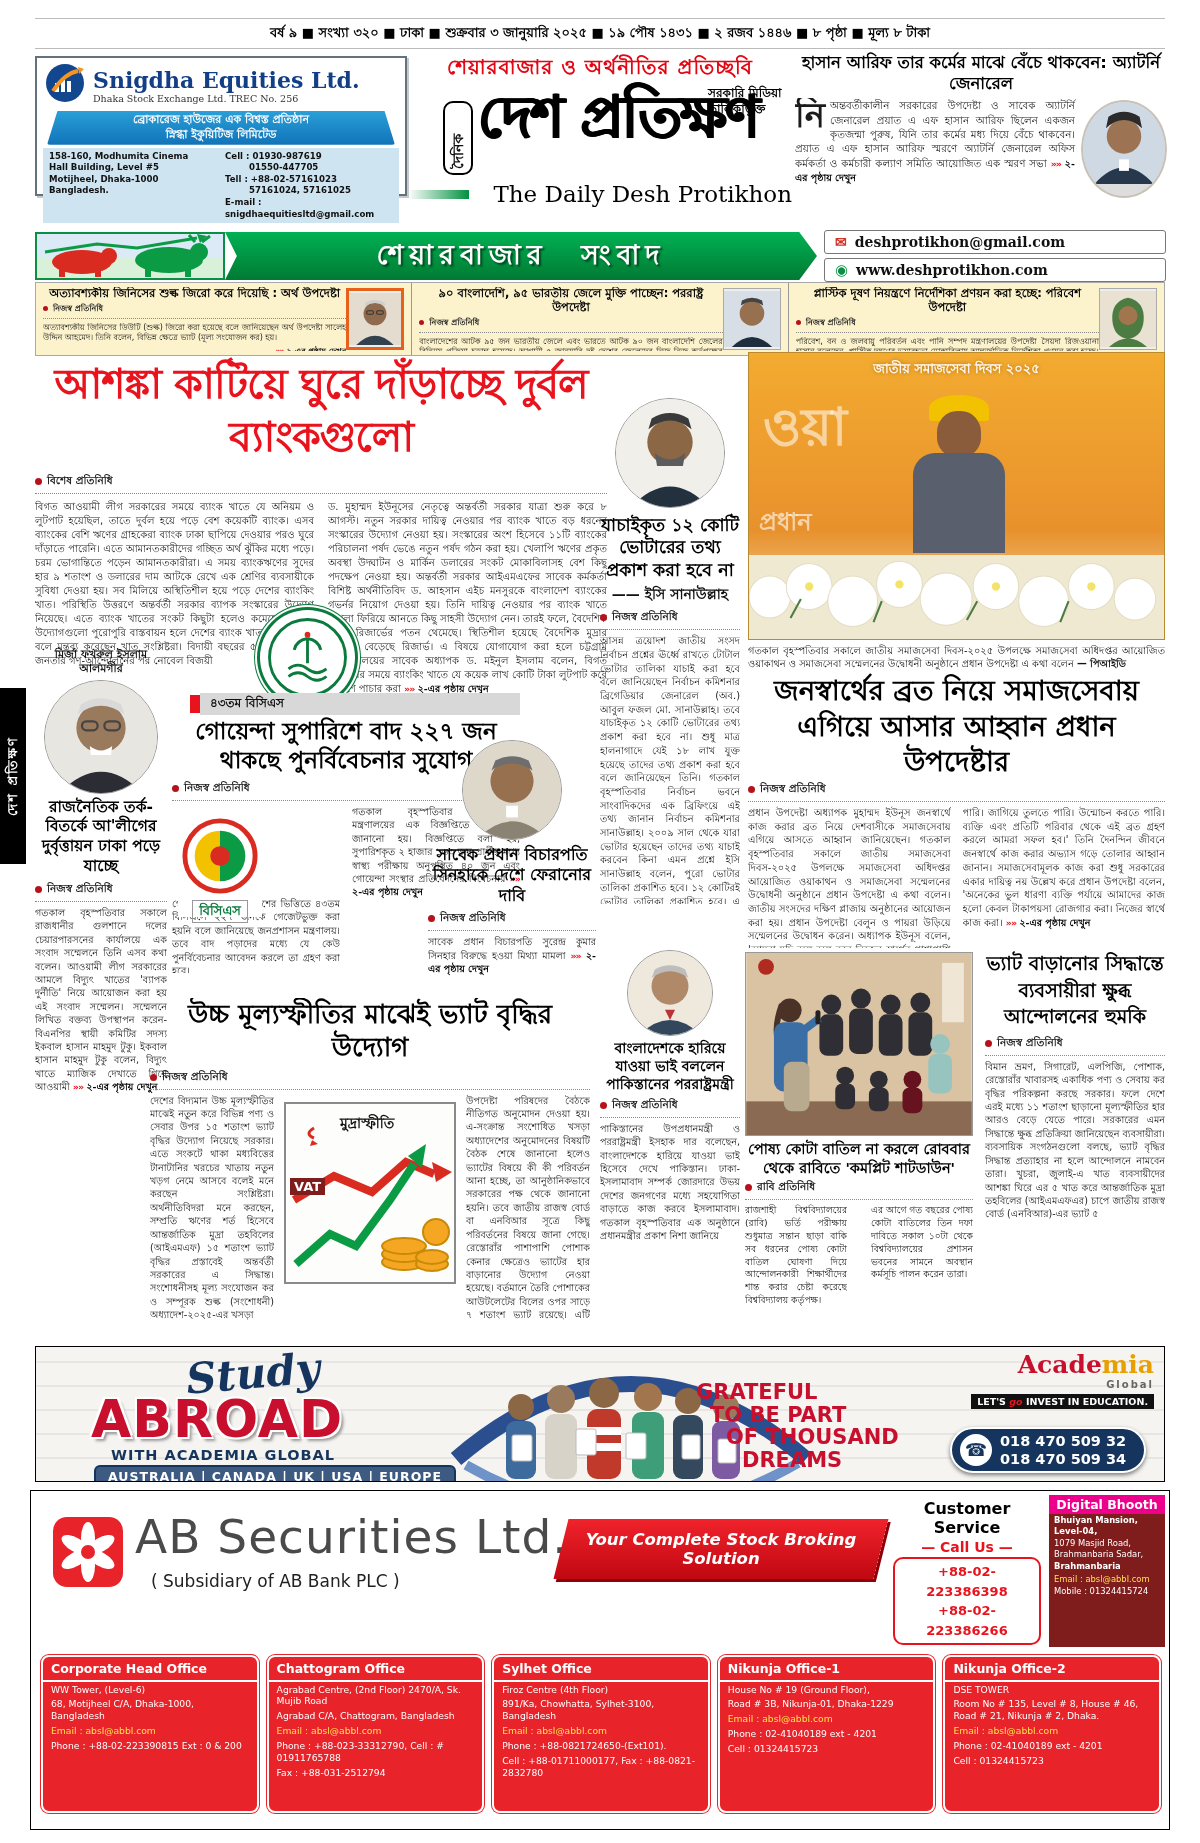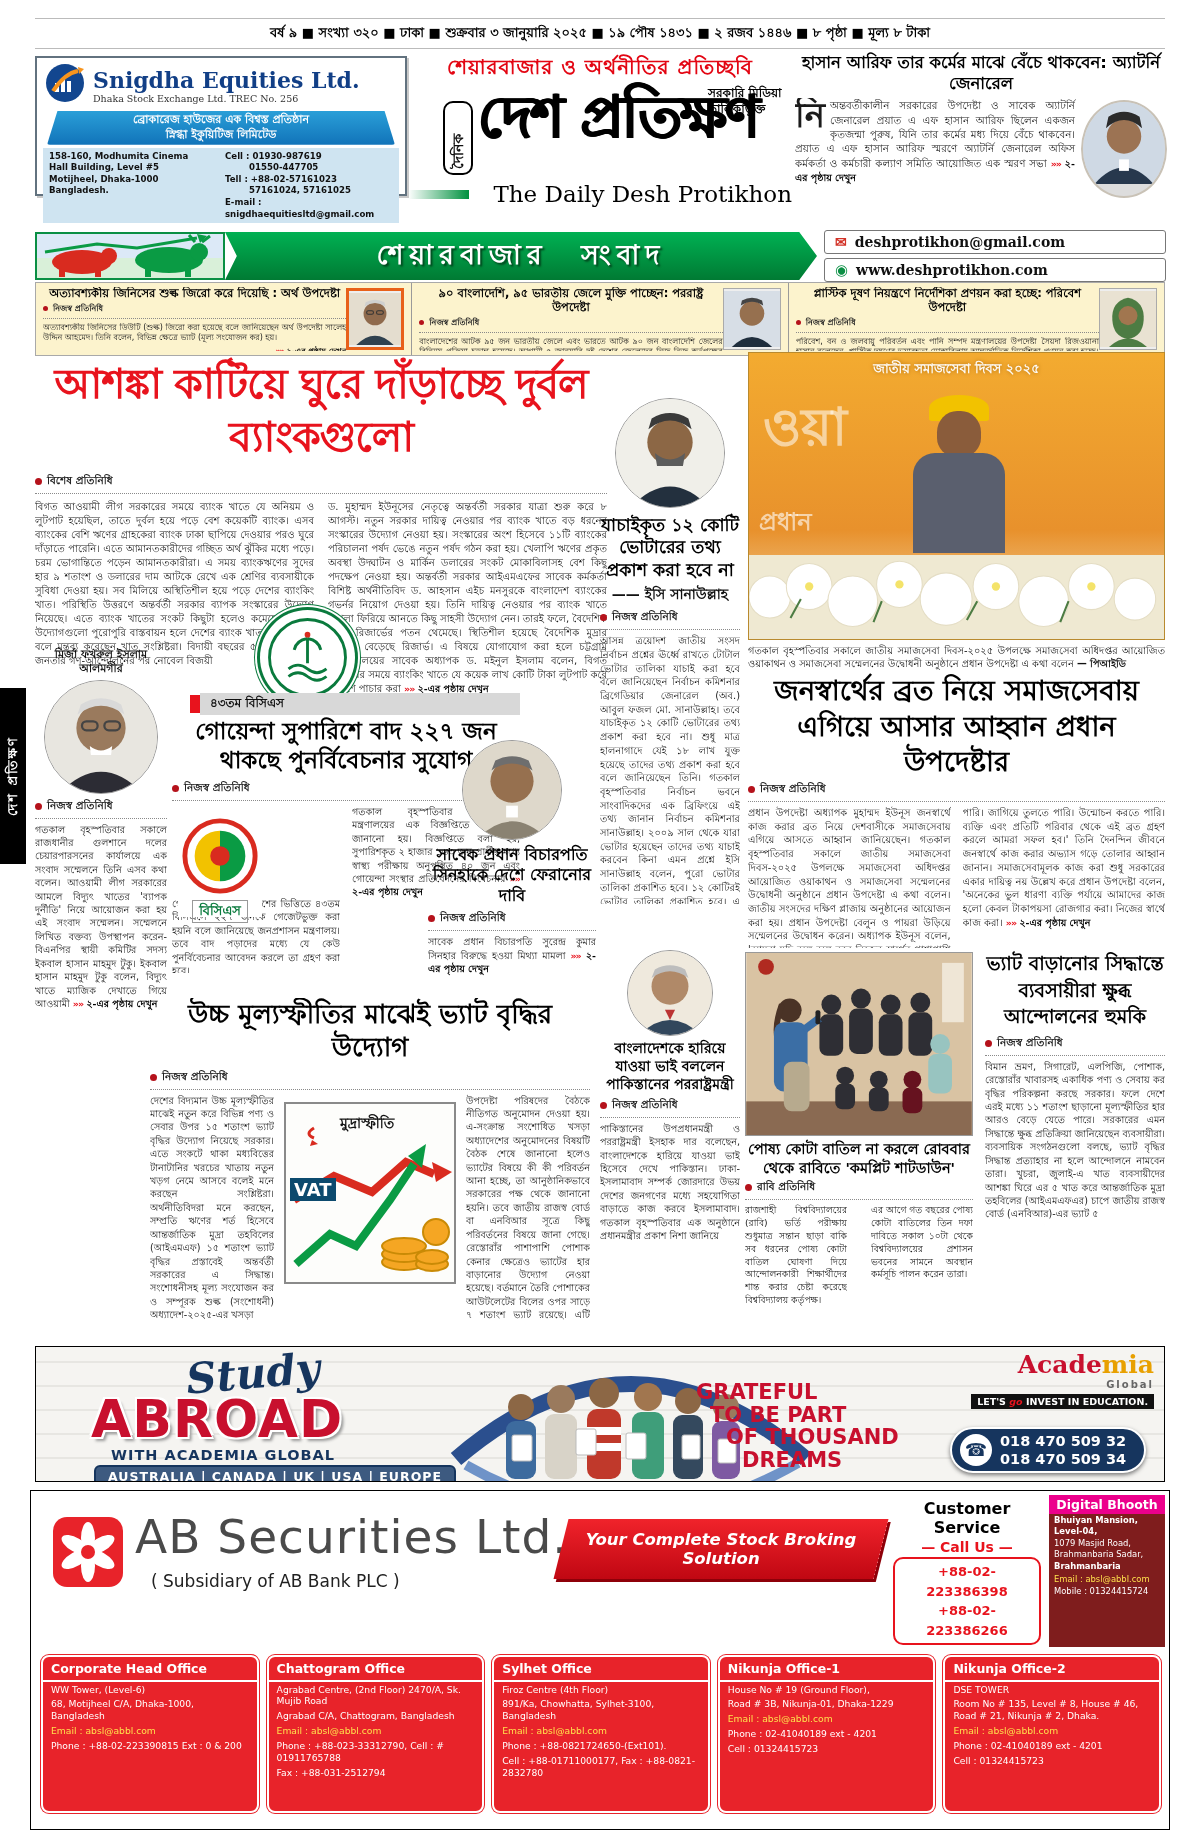--- a/index.html
+++ b/index.html
@@ -109,21 +109,21 @@
 .sinha{left:428px;top:740px;width:168px;height:268px;overflow:hidden}
 .sinha .pcirc{width:100px;height:100px;margin:0 auto}
 .sinha .hl{font-size:16px;text-align:center;margin-top:5px}
 .sinha .body{font-size:9.6px}
 .vat{left:150px;top:998px;width:440px;height:340px;overflow:hidden}
 .vat .hl{font-size:26px;text-align:center}
 .vat-row{display:flex;gap:10px;margin-top:4px;height:226px;overflow:hidden}
 .vat-row .body{flex:1;font-size:9.6px}
 .vatg{flex:0 0 172px;height:182px;border:2px solid #8a8a8a;background:#fdfdfb;position:relative;align-self:flex-start;margin-top:8px}
 .vatg .t{position:absolute;top:8px;left:54px;font-size:14px;font-weight:bold}
-.vatg .v{position:absolute;left:4px;top:74px;background:#0c4a6e;color:#fff;font-weight:900;font-size:18px;padding:1px 4px}
+.vatg .v{position:absolute;left:4px;top:74px;background:#7f1d1d;color:#fff;font-weight:900;font-size:13px;padding:1px 4px}
 .dar{left:600px;top:950px;width:140px;height:388px;overflow:hidden}
 .dar .pcirc{width:86px;height:86px;margin:0 auto}
 .dar .hl{font-size:14px;text-align:center;margin-top:4px}
 .dar .body{font-size:9.6px}
 .shut{left:745px;top:952px;width:228px;height:386px;overflow:hidden}
 .shphoto{width:100%;height:184px;border:1px solid #999;overflow:hidden}
 .shut .hl{font-size:14.5px;text-align:center;margin-top:4px}
 .shut-cols{display:flex;gap:24px;margin-top:3px;height:118px;overflow:hidden}
 .shut-cols .body{flex:1;font-size:9.2px}
 .vbiz{left:985px;top:950px;width:180px;height:388px;overflow:hidden}
@@ -452,20 +452,21 @@
       <svg viewBox="0 0 100 100">
           <rect width="100" height="100" fill="#e8e6e0"></rect>
           <circle cx="50" cy="42" r="22" fill="#9a7a5d"></circle>
           <path d="M29 30q21-16 42 0l-3-9q-18-11-36 0z" fill="#d9d9d9"></path>
           <rect x="33" y="36" width="14" height="8" rx="4" fill="none" stroke="#444" stroke-width="2"></rect>
           <rect x="53" y="36" width="14" height="8" rx="4" fill="none" stroke="#444" stroke-width="2"></rect>
           <path d="M40 58q10 8 20 0l-1 8h-18z" fill="#fff"></path>
           <path d="M13 100q37-38 74 0z" fill="#2c2c34"></path>
         </svg>
     </span>
+    <div class="hl">রাজনৈতিক তর্ক-বিতর্কে আ'লীগের দুর্বৃত্তায়ন ঢাকা পড়ে যাচ্ছে</div>
     <div class="byline" style="margin-top:4px">
         <span class="dot"></span>
         <span>নিজস্ব প্রতিনিধি</span>
       </div>
     <div class="ruled"></div>
     <div class="body" style="height:392px">
       <span>গতকাল বৃহস্পতিবার সকালে রাজধানীর গুলশানে দলের চেয়ারপারসনের কার্যালয়ে এক সংবাদ সম্মেলনে তিনি এসব কথা বলেন। আওয়ামী লীগ সরকারের আমলে বিদ্যুৎ খাতের 'ব্যাপক দুর্নীতি' নিয়ে আয়োজন করা হয় এই সংবাদ সম্মেলন। সম্মেলনে লিখিত বক্তব্য উপস্থাপন করেন- বিএনপির স্থায়ী কমিটির সদস্য ইকবাল হাসান মাহমুদ টুকু। ইকবাল হাসান মাহমুদ টুকু বলেন, বিদ্যুৎ খাতে ম্যাজিক দেখাতে গিয়ে আওয়ামী</span>
       <span class="more"> <span class="arr">»»</span> <span>২-এর পৃষ্ঠায় দেখুন</span></span>
     </div>
   </div>

